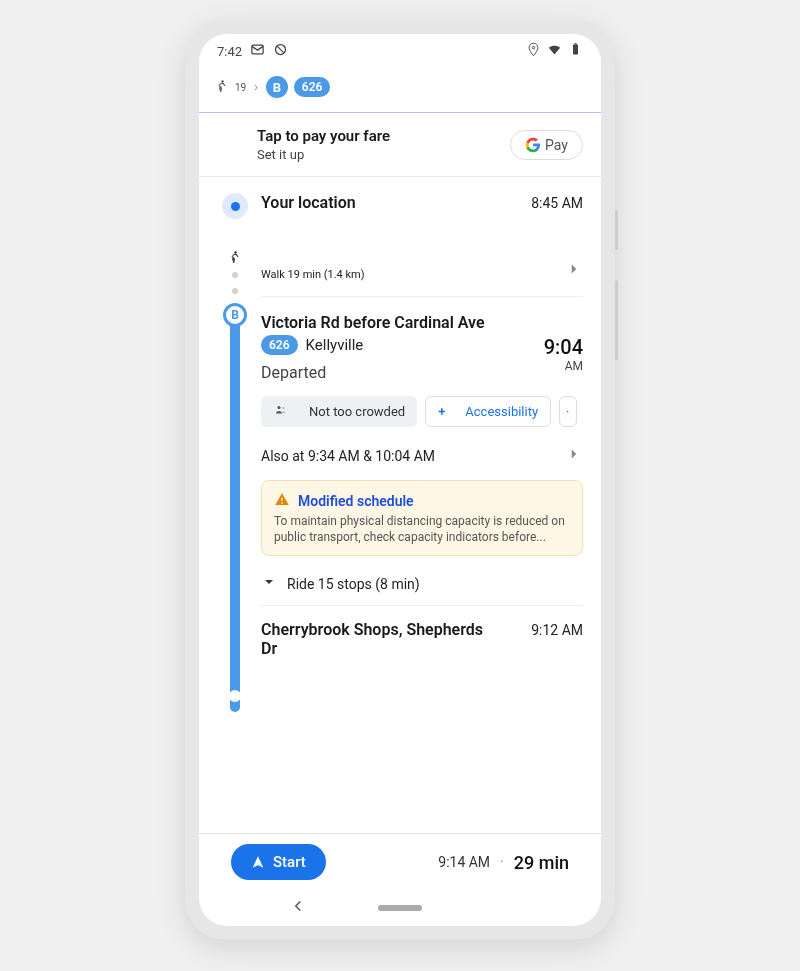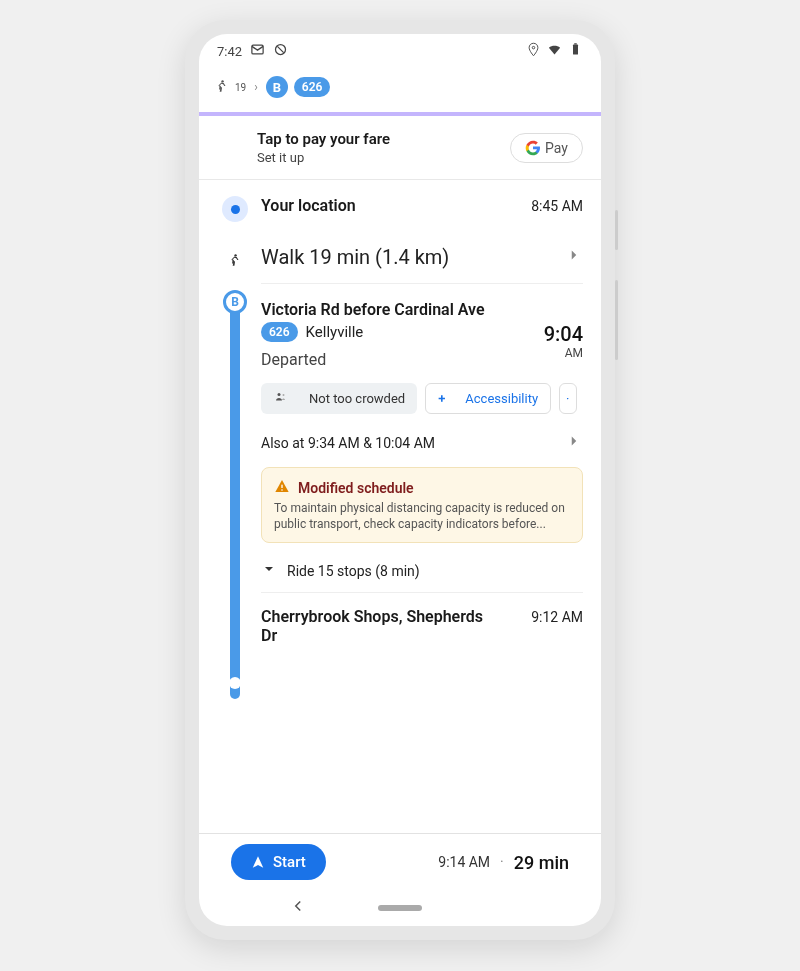--- a/index.html
+++ b/index.html
@@ -60,21 +60,21 @@
   .bus-circle {
     width: 22px; height:22px; border-radius:50%; background:#4a9ae8;
     color:#fff; font-weight:700; font-size:13px; display:flex;align-items:center;justify-content:center;
   }
   .bus-chip {
     background:#4a9ae8; color:#fff; font-weight:600; font-size:12px;
     padding:3px 8px; border-radius:10px;
   }
   
   .paycard {
-    border-top:4px solid #c4b5fd;
+    border-top:1px solid #c4b5fd;
     border-bottom:1px solid #e8e8e8;
     padding: 14px 18px 14px 58px;
     display:flex; align-items:center; justify-content:space-between;
   }
   .paycard .left .t1 { font-size:15px; font-weight:600; color:#1a1a1a; }
   .paycard .left .t2 { font-size:13px; color:#444; margin-top:2px; }
   .gpay {
     border:1px solid #ddd; border-radius:20px; padding:6px 14px;
     display:flex; align-items:center; gap:4px; font-size:14px; color:#555; cursor:pointer;
     background:#fff;
@@ -102,34 +102,34 @@
     position:absolute; top:6px; left:10px; z-index:2;
   }
   .stop-node {
     width:12px;height:12px;border-radius:50%;background:#fff;
     position:absolute; bottom:2px; left:16px; z-index:2;
   }
   .step-content { flex:1; padding:16px 0 14px; border-bottom:1px solid #eee; margin-left:4px; }
   .step-content.first { border-bottom:none; }
   .row-line { display:flex; justify-content:space-between; align-items:baseline; }
   .heading { font-size:16px; font-weight:600; color:#1a1a1a; }
-  .sub { font-size:20px; color:#222; }
+  .sub { font-size:11px; color:#222;margin-top:26px; }
   .time { font-size:14px; color:#222; }
   .time-big { font-size:20px; font-weight:500; color:#111; text-align:right; }
   .time-am { font-size:12px; color:#444; text-align:right; }
   .chev-btn svg{width:18px;height:18px;fill:#888;}
   .chips { display:flex; gap:8px; margin-top:14px; overflow:hidden;}
   .chip { display:flex; align-items:center; gap:20px; padding:7px 12px; border-radius:6px; font-size:13px; white-space:nowrap;}
   .chip.filled { background:#eef1f3; color:#333; }
   .chip.outlined { border:1px solid #ddd; color:#1a73e8; background:#fff;}
   .also { display:flex; justify-content:space-between; align-items:center; padding:18px 0 14px; font-size:14px; color:#222; }
   .alert {
     background:#fef7e6; border:1px solid #f2e2b8; border-radius:8px; padding:10px 12px; margin-bottom:8px;
   }
-  .alert .at { color:#7f1d1d; font-weight:600; font-size:14px; display:flex; align-items:center; gap:8px; }
+  .alert .at { color:#1d4ed8; font-weight:600; font-size:14px; display:flex; align-items:center; gap:8px; }
   .alert .ab { color:#555; font-size:12px; margin-top:4px; line-height:1.3; }
   .ride { display:flex; align-items:center; gap:10px; font-size:14px; color:#222; padding:10px 0 8px;}
   .ride svg{width:16px;height:16px;fill:#333;}
   
   .footer {
     border-top:1px solid #e2e2e2;
     padding:10px 32px;
     display:flex; align-items:center; justify-content:space-between;
     background:#fff;
   }

